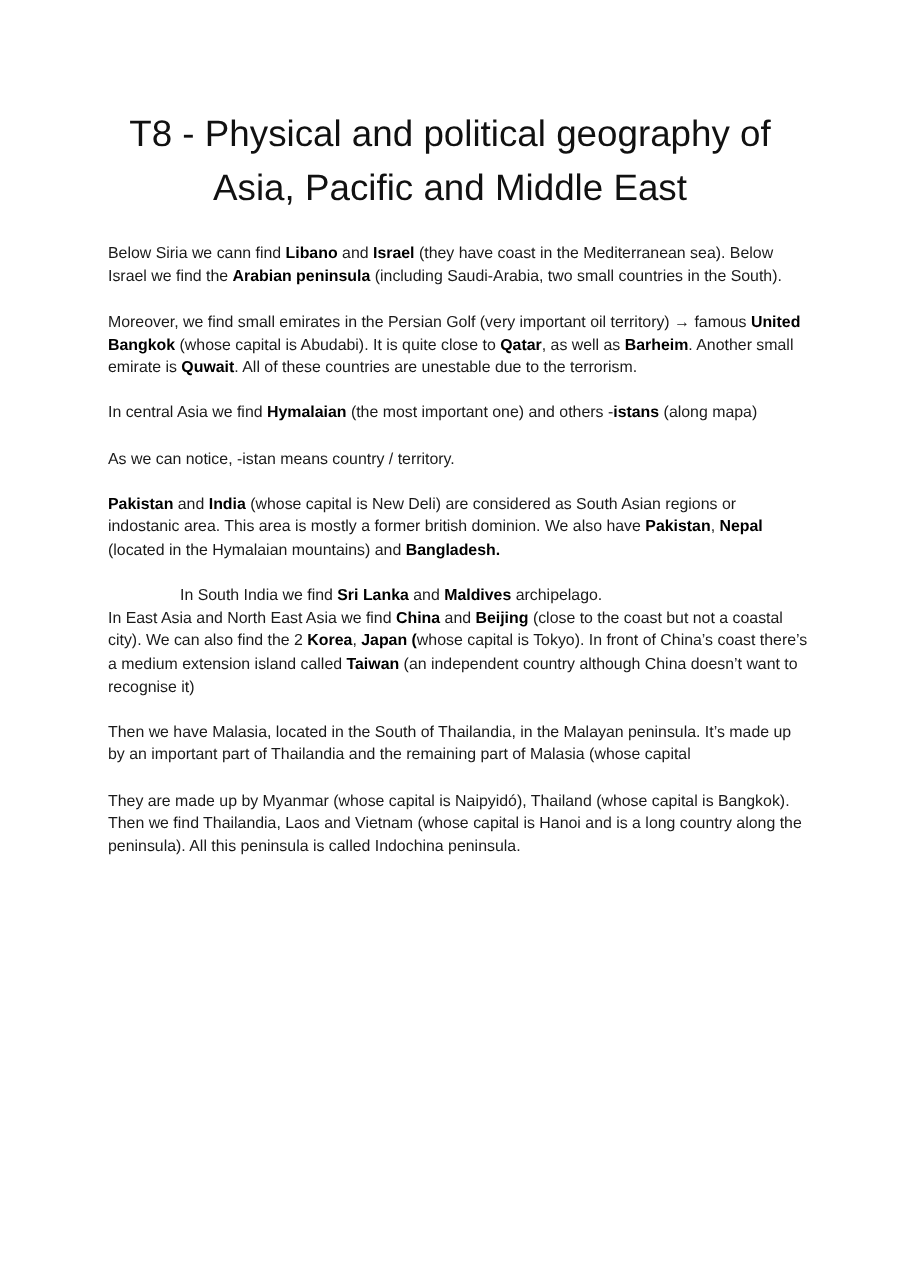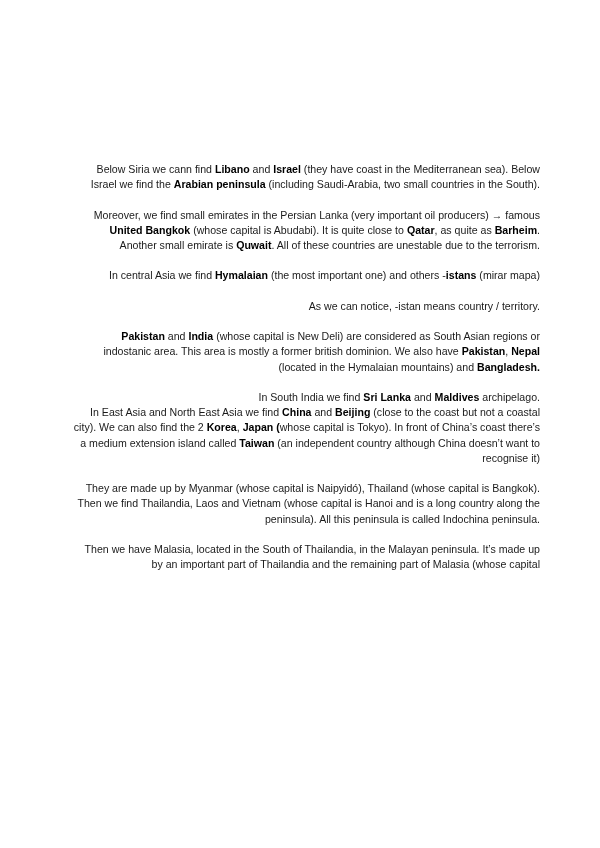--- a/index.html
+++ b/index.html
@@ -12,33 +12,37 @@
   .title {
     position: absolute; left: 40px; top: 72px; width: 520px;
     text-align: center; font-size: 24.5px; line-height: 36px;
     font-weight: normal; color: #111;
     margin: 0;
   }
   .body {
     position: absolute; left: 72px; top: 162px; width: 468px;
     font-size: 10.6px; line-height: 15.2px; color: #1a1a1a;
   }
-  .body p { margin: 0 0 15.2px 0; text-align: right; }
-  .body p.tight { margin-bottom: 0; }
+  .body p { margin: 0 0 15.2px 0; }
+  .body p.tight { margin-bottom: 0; margin-left: 48px; }
   .body b { font-weight: bold; color: #000; }
   .heading { font-weight: bold; color: #000; }
 </style>
 </head>
 <body>
 
 <div class="page">
+  <h1 class="title">
+    <span>T8 - Physical and political geography of</span><br>
+    <span>Asia, Pacific and Middle East</span>
+  </h1>
   <div class="body" id="doc-body">
       <p><span>Below Siria we cann find </span><b>Libano</b><span> and </span><b>Israel</b><span> (they have coast in the Mediterranean sea). Below Israel we find the </span><b>Arabian peninsula</b><span> (including Saudi-Arabia, two small countries in the South).</span></p>
-      <p><span>Moreover, we find small emirates in the Persian Lanka (very important oil producers) → famous </span><b>United Bangkok</b><span> (whose capital is Abudabi). It is quite close to </span><b>Qatar</b><span>, as quite as </span><b>Barheim</b><span>. Another small emirate is </span><b>Quwait</b><span>. All of these countries are unestable due to the terrorism.</span></p>
-      <p><span>In central Asia we find </span><b>Hymalaian</b><span> (the most important one) and others -</span><b>istans</b><span> (mirar mapa)</span></p>
+      <p><span>Moreover, we find small emirates in the Persian Golf (very important oil territory) → famous </span><b>United Bangkok</b><span> (whose capital is Abudabi). It is quite close to </span><b>Qatar</b><span>, as well as </span><b>Barheim</b><span>. Another small emirate is </span><b>Quwait</b><span>. All of these countries are unestable due to the terrorism.</span></p>
+      <p><span>In central Asia we find </span><b>Hymalaian</b><span> (the most important one) and others -</span><b>istans</b><span> (along mapa)</span></p>
       <p><span>As we can notice, -istan means country / territory.</span></p>
       <p><b>Pakistan</b><span> and </span><b>India</b><span> (whose capital is New Deli) are considered as South Asian regions or indostanic area. This area is mostly a former british dominion. We also have </span><b>Pakistan</b><span>, </span><b>Nepal</b><span> (located in the Hymalaian mountains) and </span><b>Bangladesh.</b></p>
       <p class="tight"><span>In South India we find </span><b>Sri Lanka</b><span> and </span><b>Maldives</b><span> archipelago.</span></p>
       <p><span>In East Asia and North East Asia we find </span><b>China</b><span> and </span><b>Beijing</b><span> (close to the coast but not a coastal city). We can also find the 2 </span><b>Korea</b><span>, </span><b>Japan (</b><span>whose capital is Tokyo). In front of China’s coast there’s a medium extension island called </span><b>Taiwan</b><span> (an independent country although China doesn’t want to recognise it)</span></p>
+      <p><span>Then we have Malasia, located in the South of Thailandia, in the Malayan peninsula. It’s made up by an important part of Thailandia and the remaining part of Malasia (whose capital</span></p>
       <p><span>They are made up by Myanmar (whose capital is Naipyidó), Thailand (whose capital is Bangkok). Then we find Thailandia, Laos and Vietnam (whose capital is Hanoi and is a long country along the peninsula). All this peninsula is called Indochina peninsula.</span></p>
-      <p><span>Then we have Malasia, located in the South of Thailandia, in the Malayan peninsula. It’s made up by an important part of Thailandia and the remaining part of Malasia (whose capital</span></p>
     </div>
 </div>
 
 </body></html>

